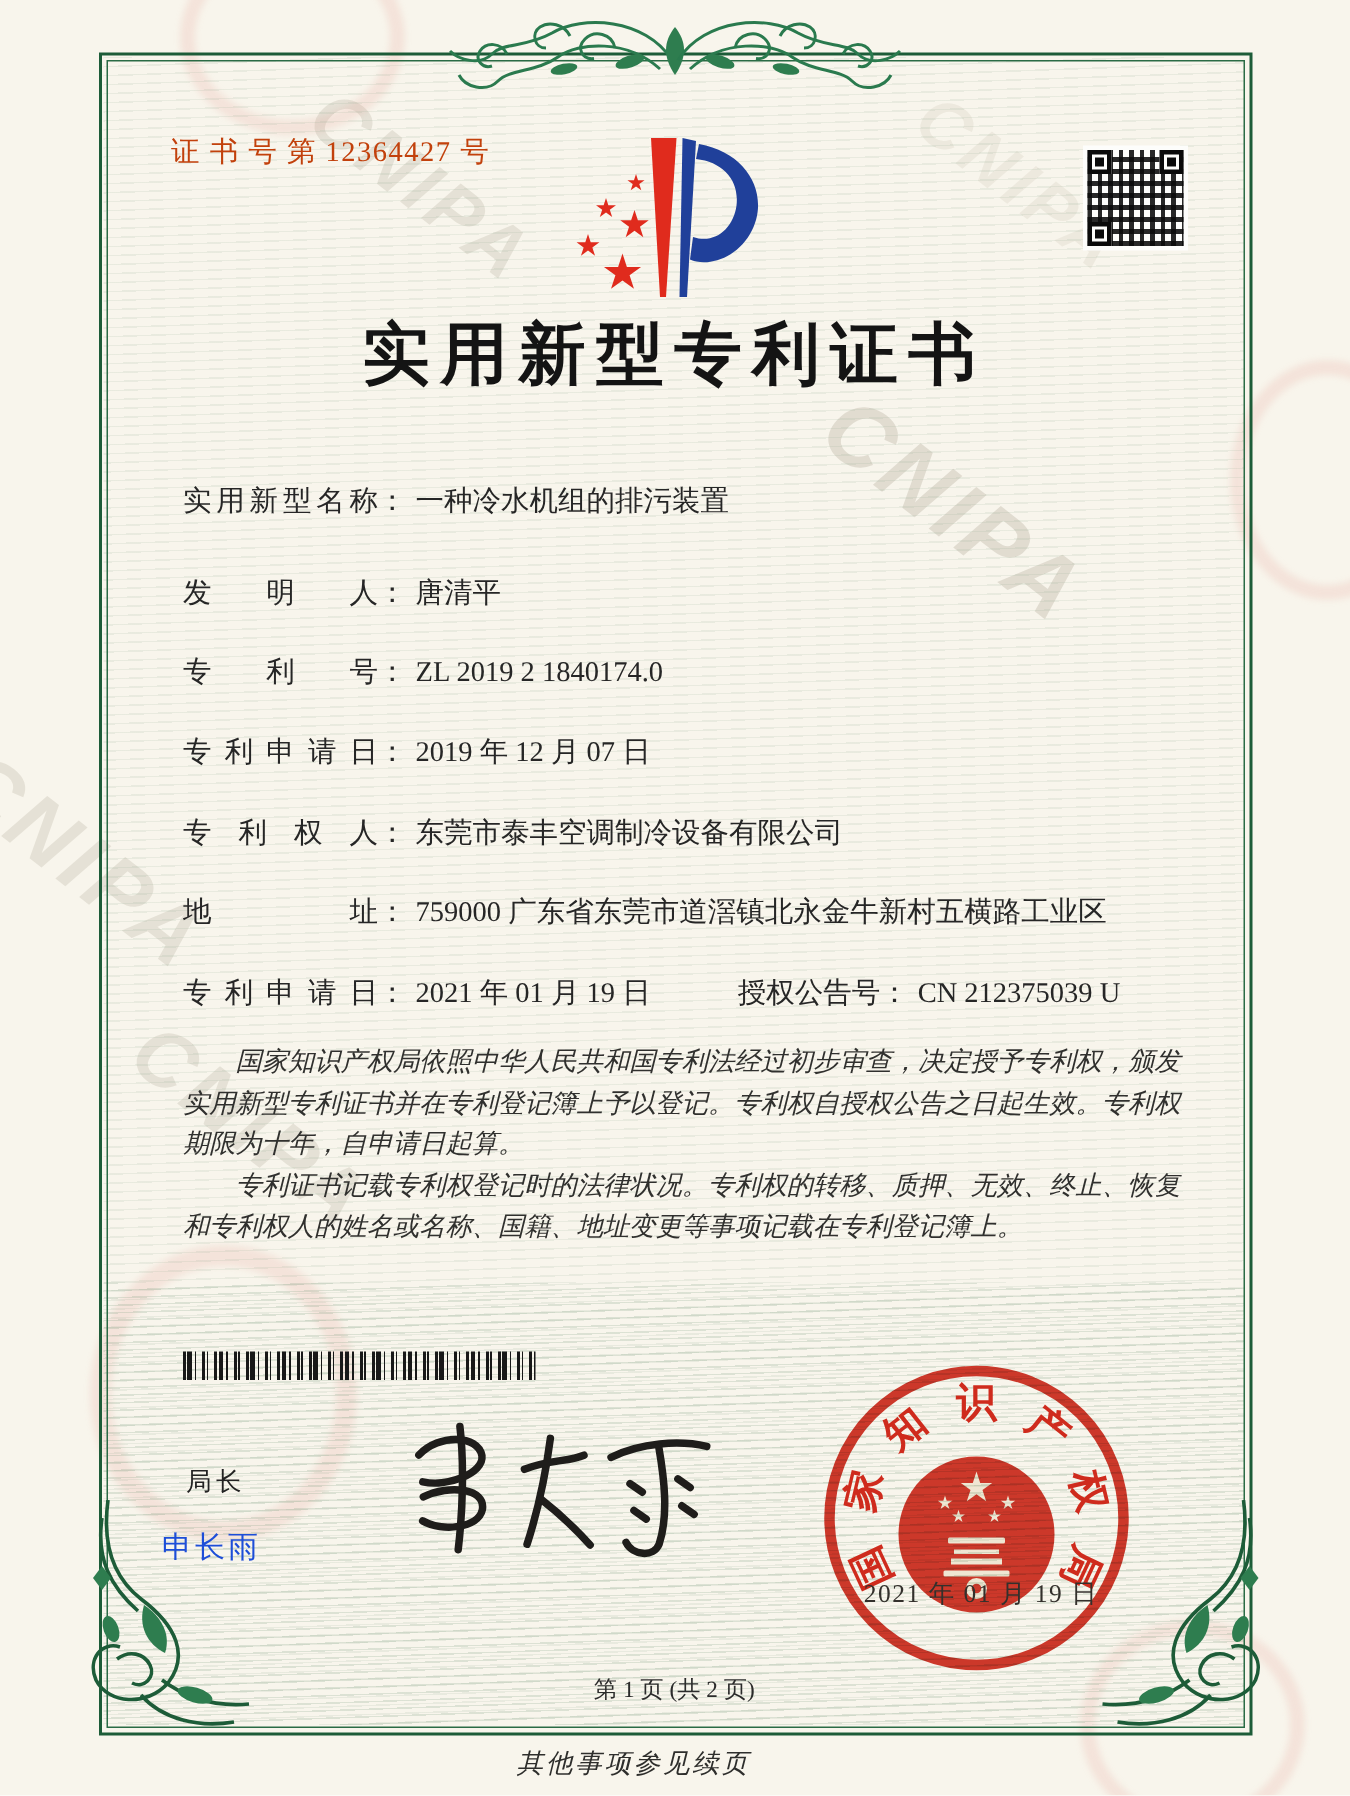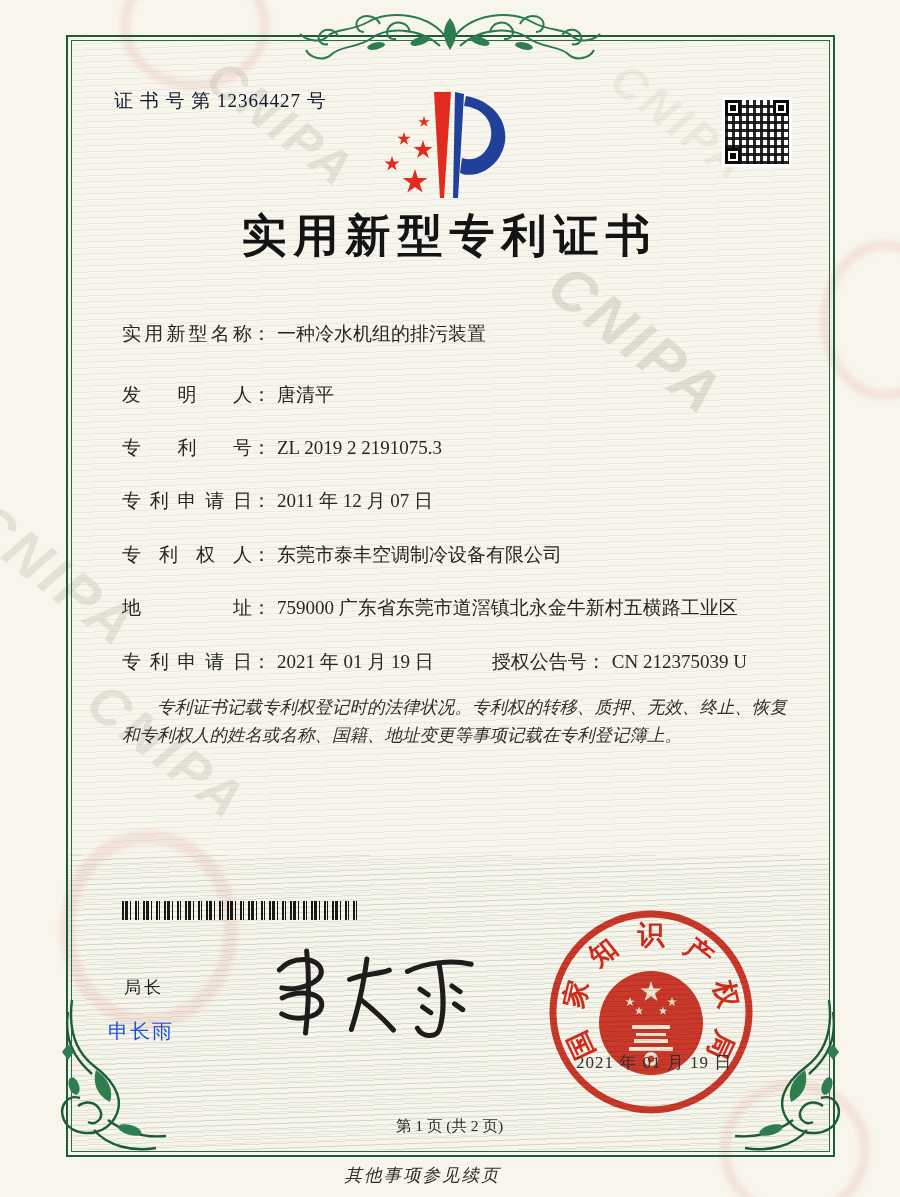--- a/index.html
+++ b/index.html
@@ -27,21 +27,21 @@
          background:repeating-linear-gradient(178deg, rgba(140,168,142,0.14) 0 1px, rgba(0,0,0,0) 1px 6px);}
   .waves2{position:absolute;left:69px;top:855px;width:761px;height:295px;
          background:repeating-linear-gradient(178deg, rgba(120,155,125,0.22) 0 1px, rgba(0,0,0,0) 1px 5px);}
 
   .ornament{position:absolute;pointer-events:none;}
   #top-ornament{left:280px;top:6px;}
   #corner-bl{left:38px;top:1000px;}
   #corner-br{left:728px;top:1000px;transform:scaleX(-1);}
 
   
-  .cert-no{position:absolute;left:114px;top:88px;font-size:19px;color:#0f172a;letter-spacing:1px;}
+  .cert-no{position:absolute;left:114px;top:88px;font-size:19px;color:#c2410c;letter-spacing:1px;}
   .logo{position:absolute;left:358px;top:86px;}
   .qr{position:absolute;left:722px;top:97px;width:70px;height:70px;background:#fdfdfb;padding:3px;box-sizing:border-box;}
   .qr-grid{position:relative;width:100%;height:100%;
     background-image:repeating-linear-gradient(90deg, rgba(10,10,10,0.88) 0 3px, transparent 3px 7px),
                      repeating-linear-gradient(0deg, rgba(10,10,10,0.88) 0 3px, transparent 3px 8px);}
   .finder{position:absolute;width:16px;height:16px;border:3px solid #0a0a0a;background:#fdfdfb;box-sizing:border-box;}
   .finder::after{content:"";position:absolute;left:2px;top:2px;width:6px;height:6px;background:#0a0a0a;}
   .f-tl{left:0;top:0;} .f-tr{right:0;top:0;} .f-bl{left:0;bottom:0;}
 
   .title{position:absolute;left:66px;top:206px;width:767px;text-align:center;
@@ -183,37 +183,38 @@
   <div class="title">实用新型专利证书</div>
 
   <div class="fields">
     <div class="frow">
       <span class="flabel">实用新型名称</span><span class="fcolon">：</span><span>一种冷水机组的排污装置</span>
     </div>
     <div class="frow">
       <span class="flabel">发明人</span><span class="fcolon">：</span><span>唐清平</span>
     </div>
     <div class="frow">
-      <span class="flabel">专利号</span><span class="fcolon">：</span><span>ZL 2019 2 2191075.3</span>
-    </div>
-    <div class="frow">
-      <span class="flabel">专利申请日</span><span class="fcolon">：</span><span>2011 年 12 月 07 日</span>
+      <span class="flabel">专利号</span><span class="fcolon">：</span><span>ZL 2019 2 1840174.0</span>
+    </div>
+    <div class="frow">
+      <span class="flabel">专利申请日</span><span class="fcolon">：</span><span>2019 年 12 月 07 日</span>
     </div>
     <div class="frow">
       <span class="flabel">专利权人</span><span class="fcolon">：</span><span>东莞市泰丰空调制冷设备有限公司</span>
     </div>
     <div class="frow">
       <span class="flabel">地址</span><span class="fcolon">：</span><span>759000  广东省东莞市道滘镇北永金牛新村五横路工业区</span>
     </div>
     <div class="frow">
       <span class="flabel">专利申请日</span><span class="fcolon">：</span><span>2021 年 01 月 19 日</span><span class="grant-no"><span>授权公告号</span><span class="fcolon">：</span><span>CN 212375039 U</span></span>
     </div>
   </div>
 
   <div class="paras">
+    <p>国家知识产权局依照中华人民共和国专利法经过初步审查，决定授予专利权，颁发实用新型专利证书并在专利登记簿上予以登记。专利权自授权公告之日起生效。专利权期限为十年，自申请日起算。</p>
     <p>专利证书记载专利权登记时的法律状况。专利权的转移、质押、无效、终止、恢复和专利权人的姓名或名称、国籍、地址变更等事项记载在专利登记簿上。</p>
   </div>
 
   <div class="barcode"></div>
 
   <div class="director-title">局长</div>
   <div class="director-name">申长雨</div>
 
   <svg class="signature" width="235" height="115" viewBox="0 0 235 115">
     <g stroke="#1f1d1b" stroke-width="5" fill="none" stroke-linecap="round" stroke-linejoin="round" transform="rotate(-2 117 57)">

